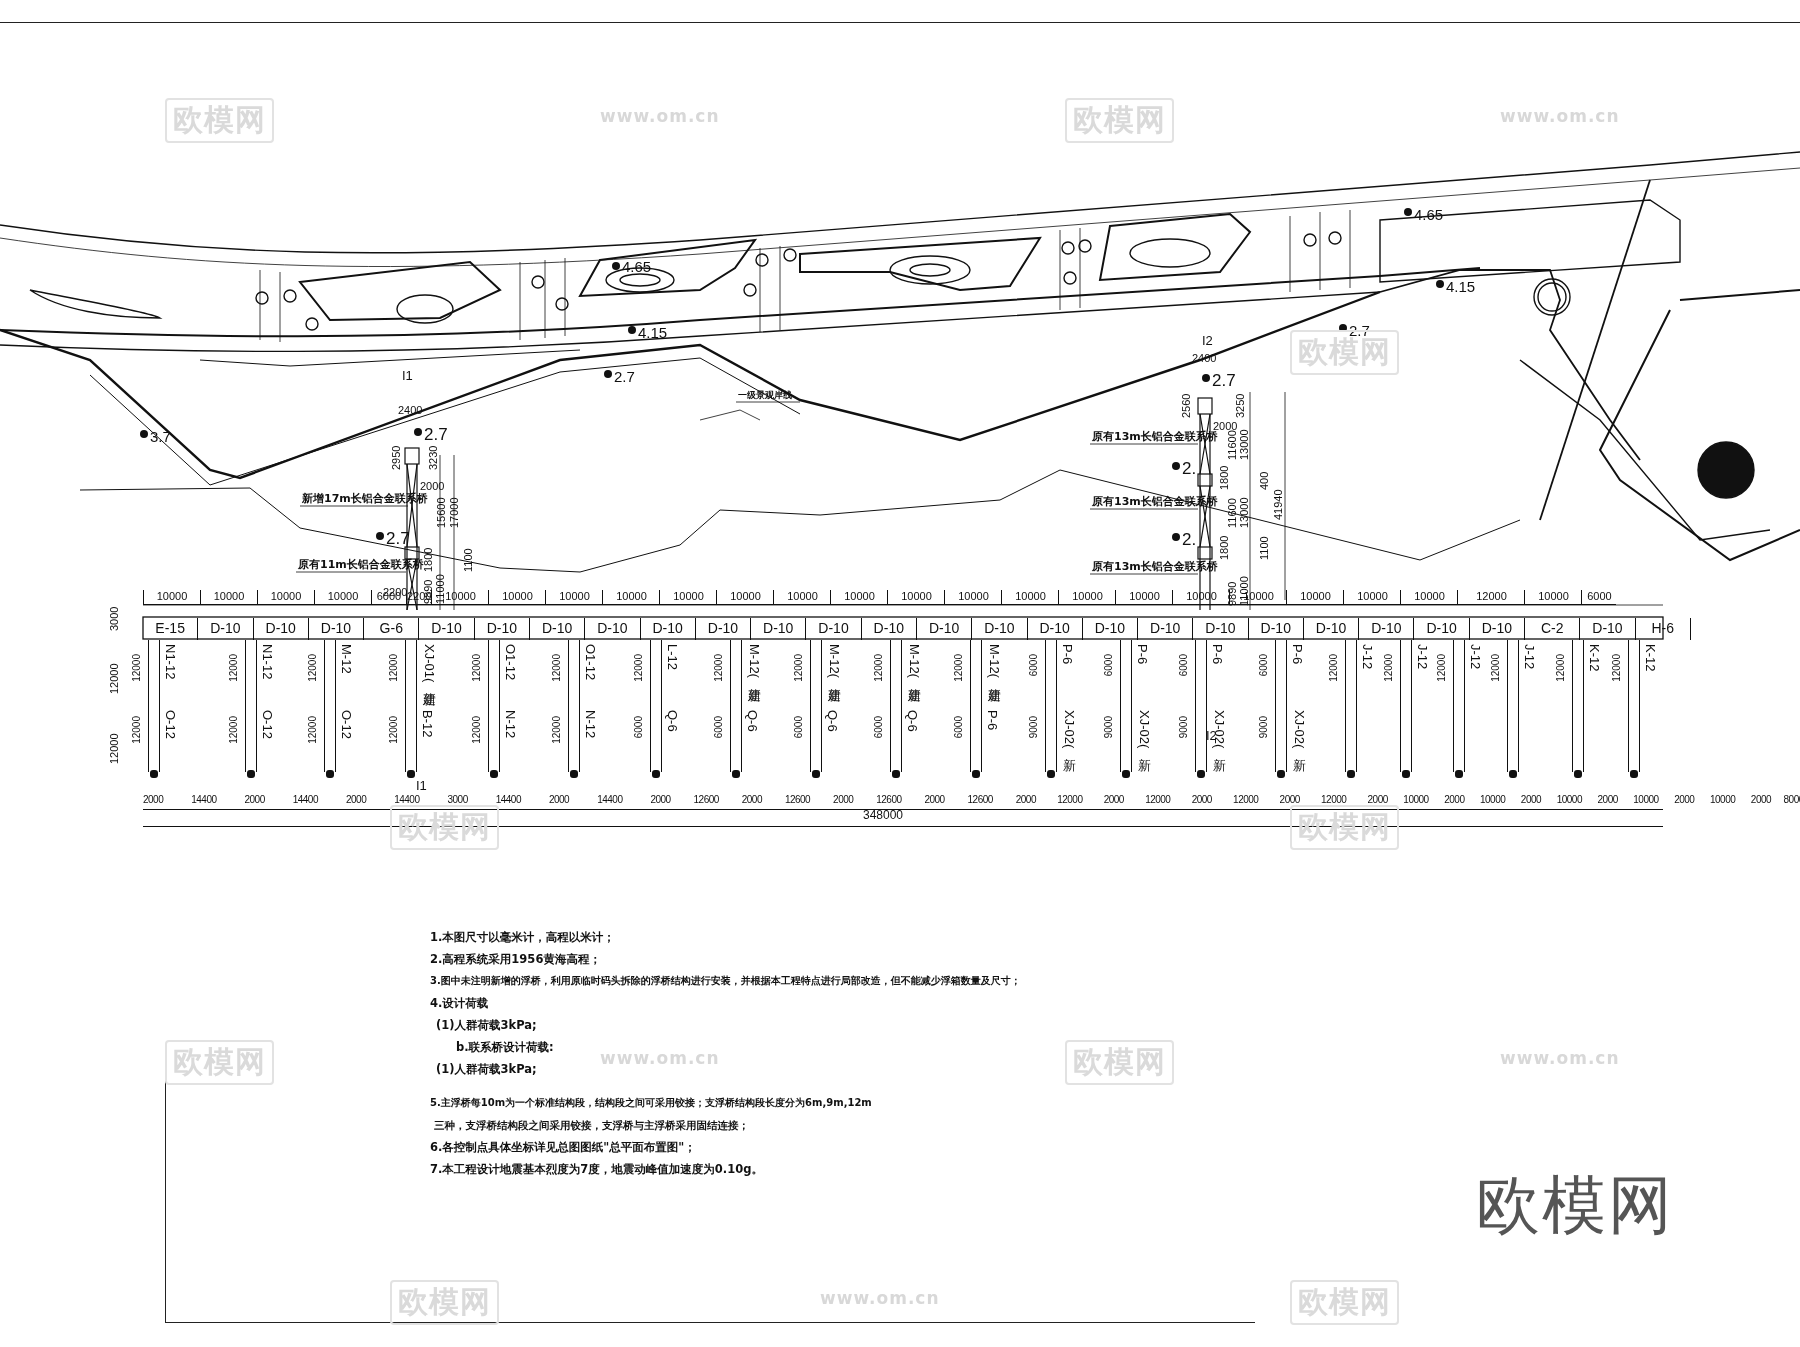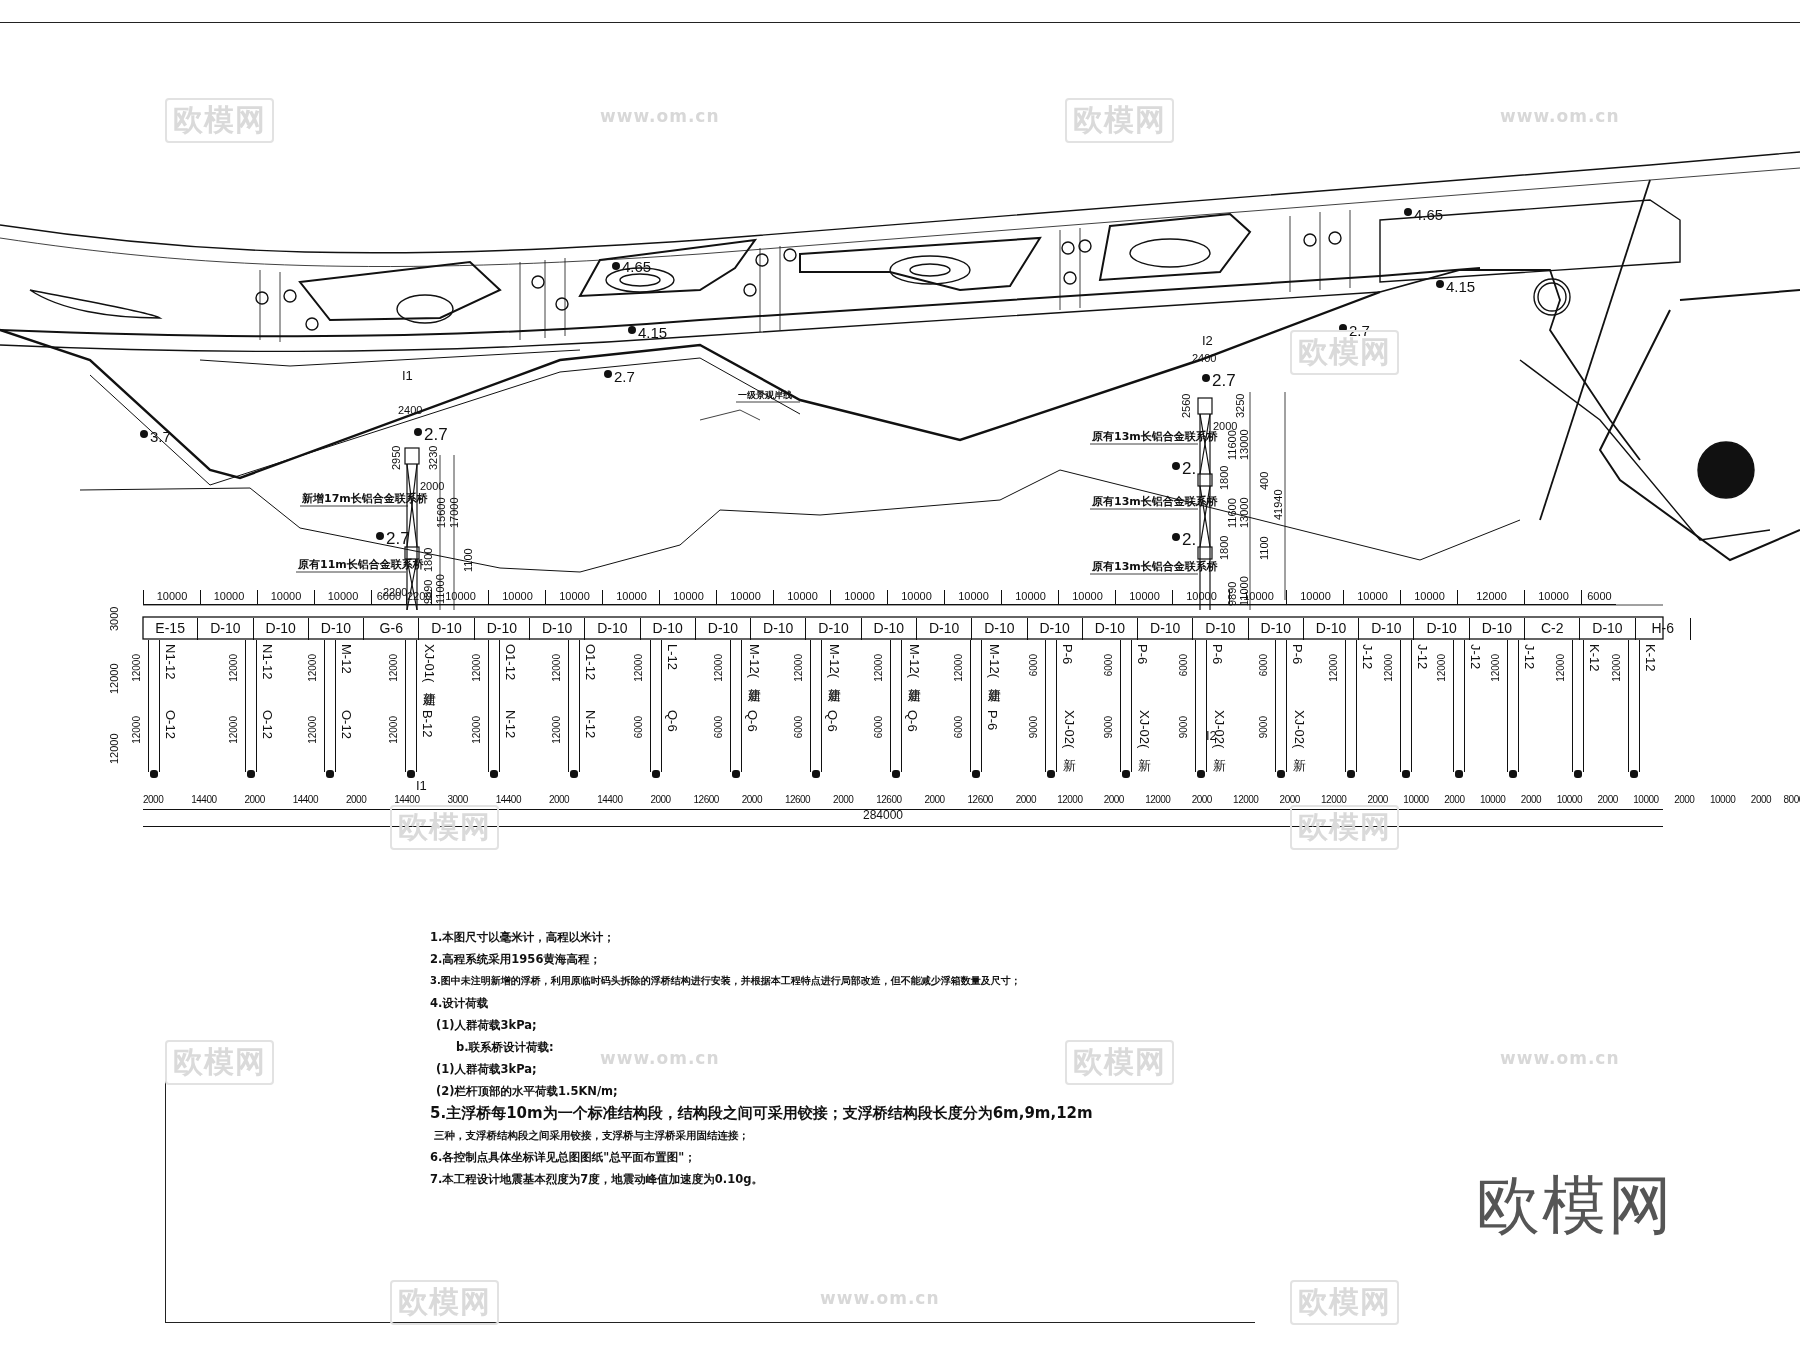--- a/index.html
+++ b/index.html
@@ -478,33 +478,32 @@
     <span style="flex: 0 0 11.2843px; text-align: center; font-family: &quot;Liberation Sans&quot;, sans-serif; font-size: 10px; white-space: nowrap; overflow: visible; line-height: 14px; letter-spacing: -0.5px;">2000</span>
     <span style="flex: 0 0 56.4217px; text-align: center; font-family: &quot;Liberation Sans&quot;, sans-serif; font-size: 10px; white-space: nowrap; overflow: visible; line-height: 14px; letter-spacing: -0.5px;">10000</span>
     <span style="flex: 0 0 11.2843px; text-align: center; font-family: &quot;Liberation Sans&quot;, sans-serif; font-size: 10px; white-space: nowrap; overflow: visible; line-height: 14px; letter-spacing: -0.5px;">2000</span>
     <span style="flex: 0 0 56.4217px; text-align: center; font-family: &quot;Liberation Sans&quot;, sans-serif; font-size: 10px; white-space: nowrap; overflow: visible; line-height: 14px; letter-spacing: -0.5px;">10000</span>
     <span style="flex: 0 0 11.2843px; text-align: center; font-family: &quot;Liberation Sans&quot;, sans-serif; font-size: 10px; white-space: nowrap; overflow: visible; line-height: 14px; letter-spacing: -0.5px;">2000</span>
     <span style="flex: 0 0 56.4217px; text-align: center; font-family: &quot;Liberation Sans&quot;, sans-serif; font-size: 10px; white-space: nowrap; overflow: visible; line-height: 14px; letter-spacing: -0.5px;">10000</span>
     <span style="flex: 0 0 11.2843px; text-align: center; font-family: &quot;Liberation Sans&quot;, sans-serif; font-size: 10px; white-space: nowrap; overflow: visible; line-height: 14px; letter-spacing: -0.5px;">2000</span>
     <span style="flex: 0 0 45.1373px; text-align: center; font-family: &quot;Liberation Sans&quot;, sans-serif; font-size: 10px; white-space: nowrap; overflow: visible; line-height: 14px; letter-spacing: -0.5px;">8000</span>
   </div>
 <div style="position:absolute;left:143px;top:810px;width:1520px;height:16px;border-bottom:1px solid #111;">
-  <span style="position:absolute;left:720px;top:-2px;font-family:'Liberation Sans',sans-serif;font-size:12px;">284000</span>
+  <span style="position:absolute;left:720px;top:-2px;font-family:'Liberation Sans',sans-serif;font-size:12px;">348000</span>
 </div>
 
 <div class="notes">
   <div class="item">1.本图尺寸以毫米计，高程以米计；</div>
   <div class="item">2.高程系统采用1956黄海高程；</div>
   <div class="item" style="font-size:10px;">3.图中未注明新增的浮桥，利用原临时码头拆除的浮桥结构进行安装，并根据本工程特点进行局部改造，但不能减少浮箱数量及尺寸；</div>
   <div class="item">4.设计荷载</div>
   <div class="subsub">(1)人群荷载3kPa;</div>
   <div class="sub">b.联系桥设计荷载:</div>
   <div class="subsub">(1)人群荷载3kPa;</div>
-  <div class="subsub">(2)栏杆顶部的水平荷载1.5KN/m;</div>
-  <div class="item" style="font-size:15px;">5.主浮桥每10m为一个标准结构段，结构段之间可采用铰接；支浮桥结构段长度分为6m,9m,12m</div>
+  <div class="item" style="font-size:10px;margin-top:12px;">5.主浮桥每10m为一个标准结构段，结构段之间可采用铰接；支浮桥结构段长度分为6m,9m,12m</div>
   <div class="cont">三种，支浮桥结构段之间采用铰接，支浮桥与主浮桥采用固结连接；</div>
   <div class="item">6.各控制点具体坐标详见总图图纸"总平面布置图"；</div>
   <div class="item">7.本工程设计地震基本烈度为7度，地震动峰值加速度为0.10g。</div>
 </div>
 
 <div class="wm wm-cn" style="left:165px;top:98px;">欧模网</div>
 <div class="wm wm-url" style="left:600px;top:106px;">www.om.cn</div>
 <div class="wm wm-cn" style="left:1065px;top:98px;">欧模网</div>
 <div class="wm wm-url" style="left:1500px;top:106px;">www.om.cn</div>
 <div class="wm wm-cn" style="left:1290px;top:330px;">欧模网</div>

